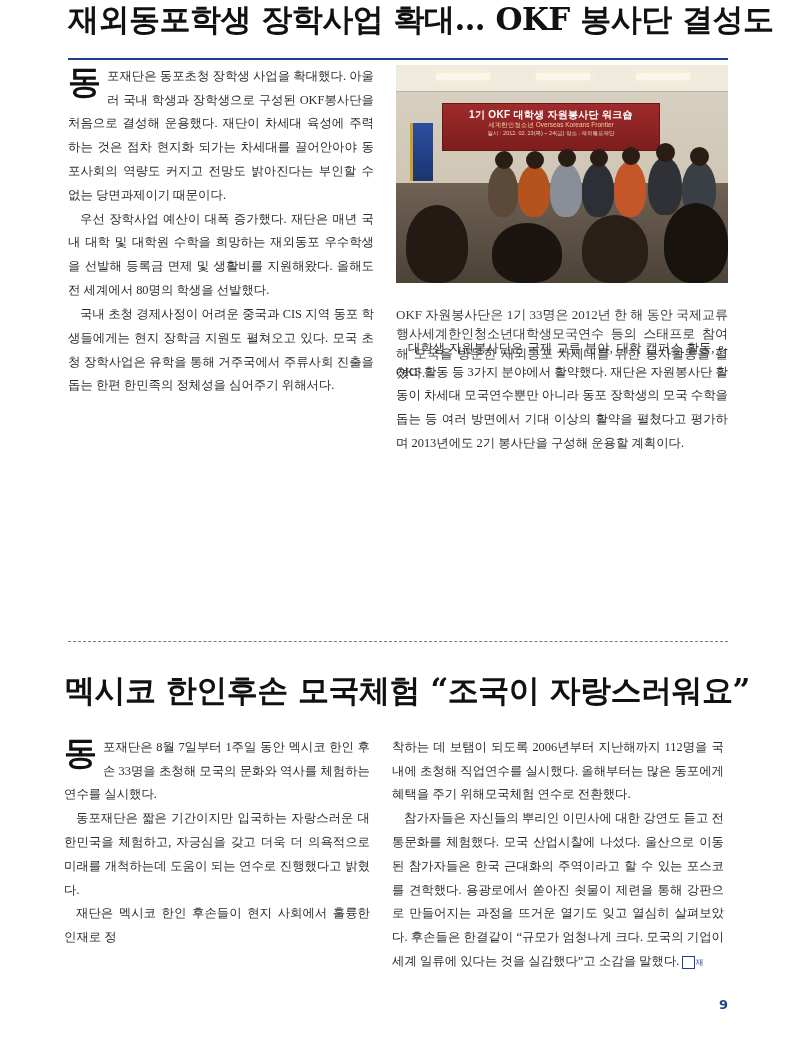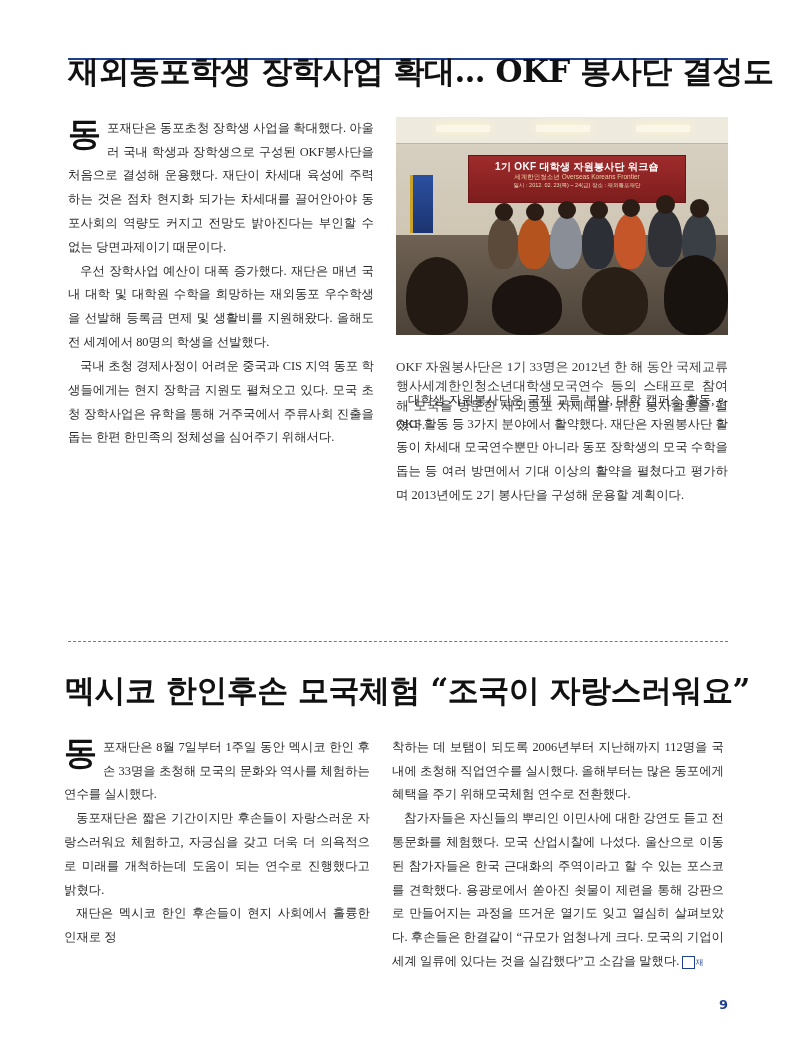--- a/index.html
+++ b/index.html
@@ -40,21 +40,20 @@
     font-size: 31px;
     font-weight: 700;
     letter-spacing: -0.5px;
     color: #111111;
     margin: 0;
     padding: 0;
     line-height: 1.25;
     white-space: nowrap;
   }
   #article1 {
-    padding-top: 52px;
   }
   .a1-body {
     position: relative;
     margin-top: 26px;
   }
   .col {
     font-size: 12.4px;
     line-height: 1.92;
     color: #2b2b2b;
     text-align: justify;
@@ -137,21 +136,20 @@
     height: 48px;
     background: linear-gradient(#9f2b2b, #7d1d1d);
     border: 1px solid #6b1616;
     color: #ffe9a8;
     font-family: "Liberation Sans", sans-serif;
     font-size: 8px;
     text-align: center;
     padding-top: 4px;
     box-sizing: border-box;
     line-height: 1.35;
-    margin-left: 26px;
   }
   .ph-banner .bline1 { font-size: 10px; font-weight: 700; color:#ffffff; letter-spacing:0.3px;}
   .ph-banner .bline2 { font-size: 6.5px; color:#f2c9a0; }
   .ph-banner .bline3 { font-size: 5.5px; color:#e8d8b8; }
   .ph-flag {
     position: absolute;
     left: 14px; top: 58px;
     width: 20px; height: 58px;
     background: linear-gradient(#2b4fa0, #1c3470);
     border-left: 3px solid #c9a227;
@@ -297,21 +295,21 @@
 
   <div class="divider"></div>
 
   <div class="article" id="article2">
     <h1 class="headline">멕시코 한인후손 모국체험 “조국이 자랑스러워요”</h1>
 
     <div class="a2-body">
       <div class="a2-left">
         <div class="col">
           <p class="first"><span class="dropcap">동</span><span>포재단은 8월 7일부터 1주일 동안 멕시코 한인 후손 33명을 초청해 모국의 문화와 역사를 체험하는 연수를 실시했다.</span></p>
-          <p>동포재단은 짧은 기간이지만 후손들이 자랑스러운 자랑스러워요 체험하고, 자긍심을 갖고 더욱 더 의욕적으로 미래를 개척하는데 도움이 되는 연수로 진행했다고 밝혔다.</p>
+          <p>동포재단은 짧은 기간이지만 입국하는 자랑스러운 대한민국을 체험하고, 자긍심을 갖고 더욱 더 의욕적으로 미래를 개척하는데 도움이 되는 연수로 진행했다고 밝혔다.</p>
           <p>재단은 멕시코 한인 후손들이 현지 사회에서 훌륭한 인재로 정</p>
         </div>
       </div>
 
       <div class="a2-right">
         <div class="col">
           <p class="first">착하는 데 보탬이 되도록 2006년부터 지난해까지 112명을 국내에 초청해 직업연수를 실시했다. 올해부터는 많은 동포에게 혜택을 주기 위해모국체험 연수로 전환했다.</p>
           <p><span>참가자들은 자신들의 뿌리인 이민사에 대한 강연도 듣고 전통문화를 체험했다. 모국 산업시찰에 나섰다. 울산으로 이동된 참가자들은 한국 근대화의 주역이라고 할 수 있는 포스코를 견학했다. 용광로에서 쏟아진 쇳물이 제련을 통해 강판으로 만들어지는 과정을 뜨거운 열기도 잊고 열심히 살펴보았다. 후손들은 한결같이 “규모가 엄청나게 크다. 모국의 기업이 세계 일류에 있다는 것을 실감했다”고 소감을 말했다.</span><span class="endmark">재</span></p>
         </div>
       </div>

